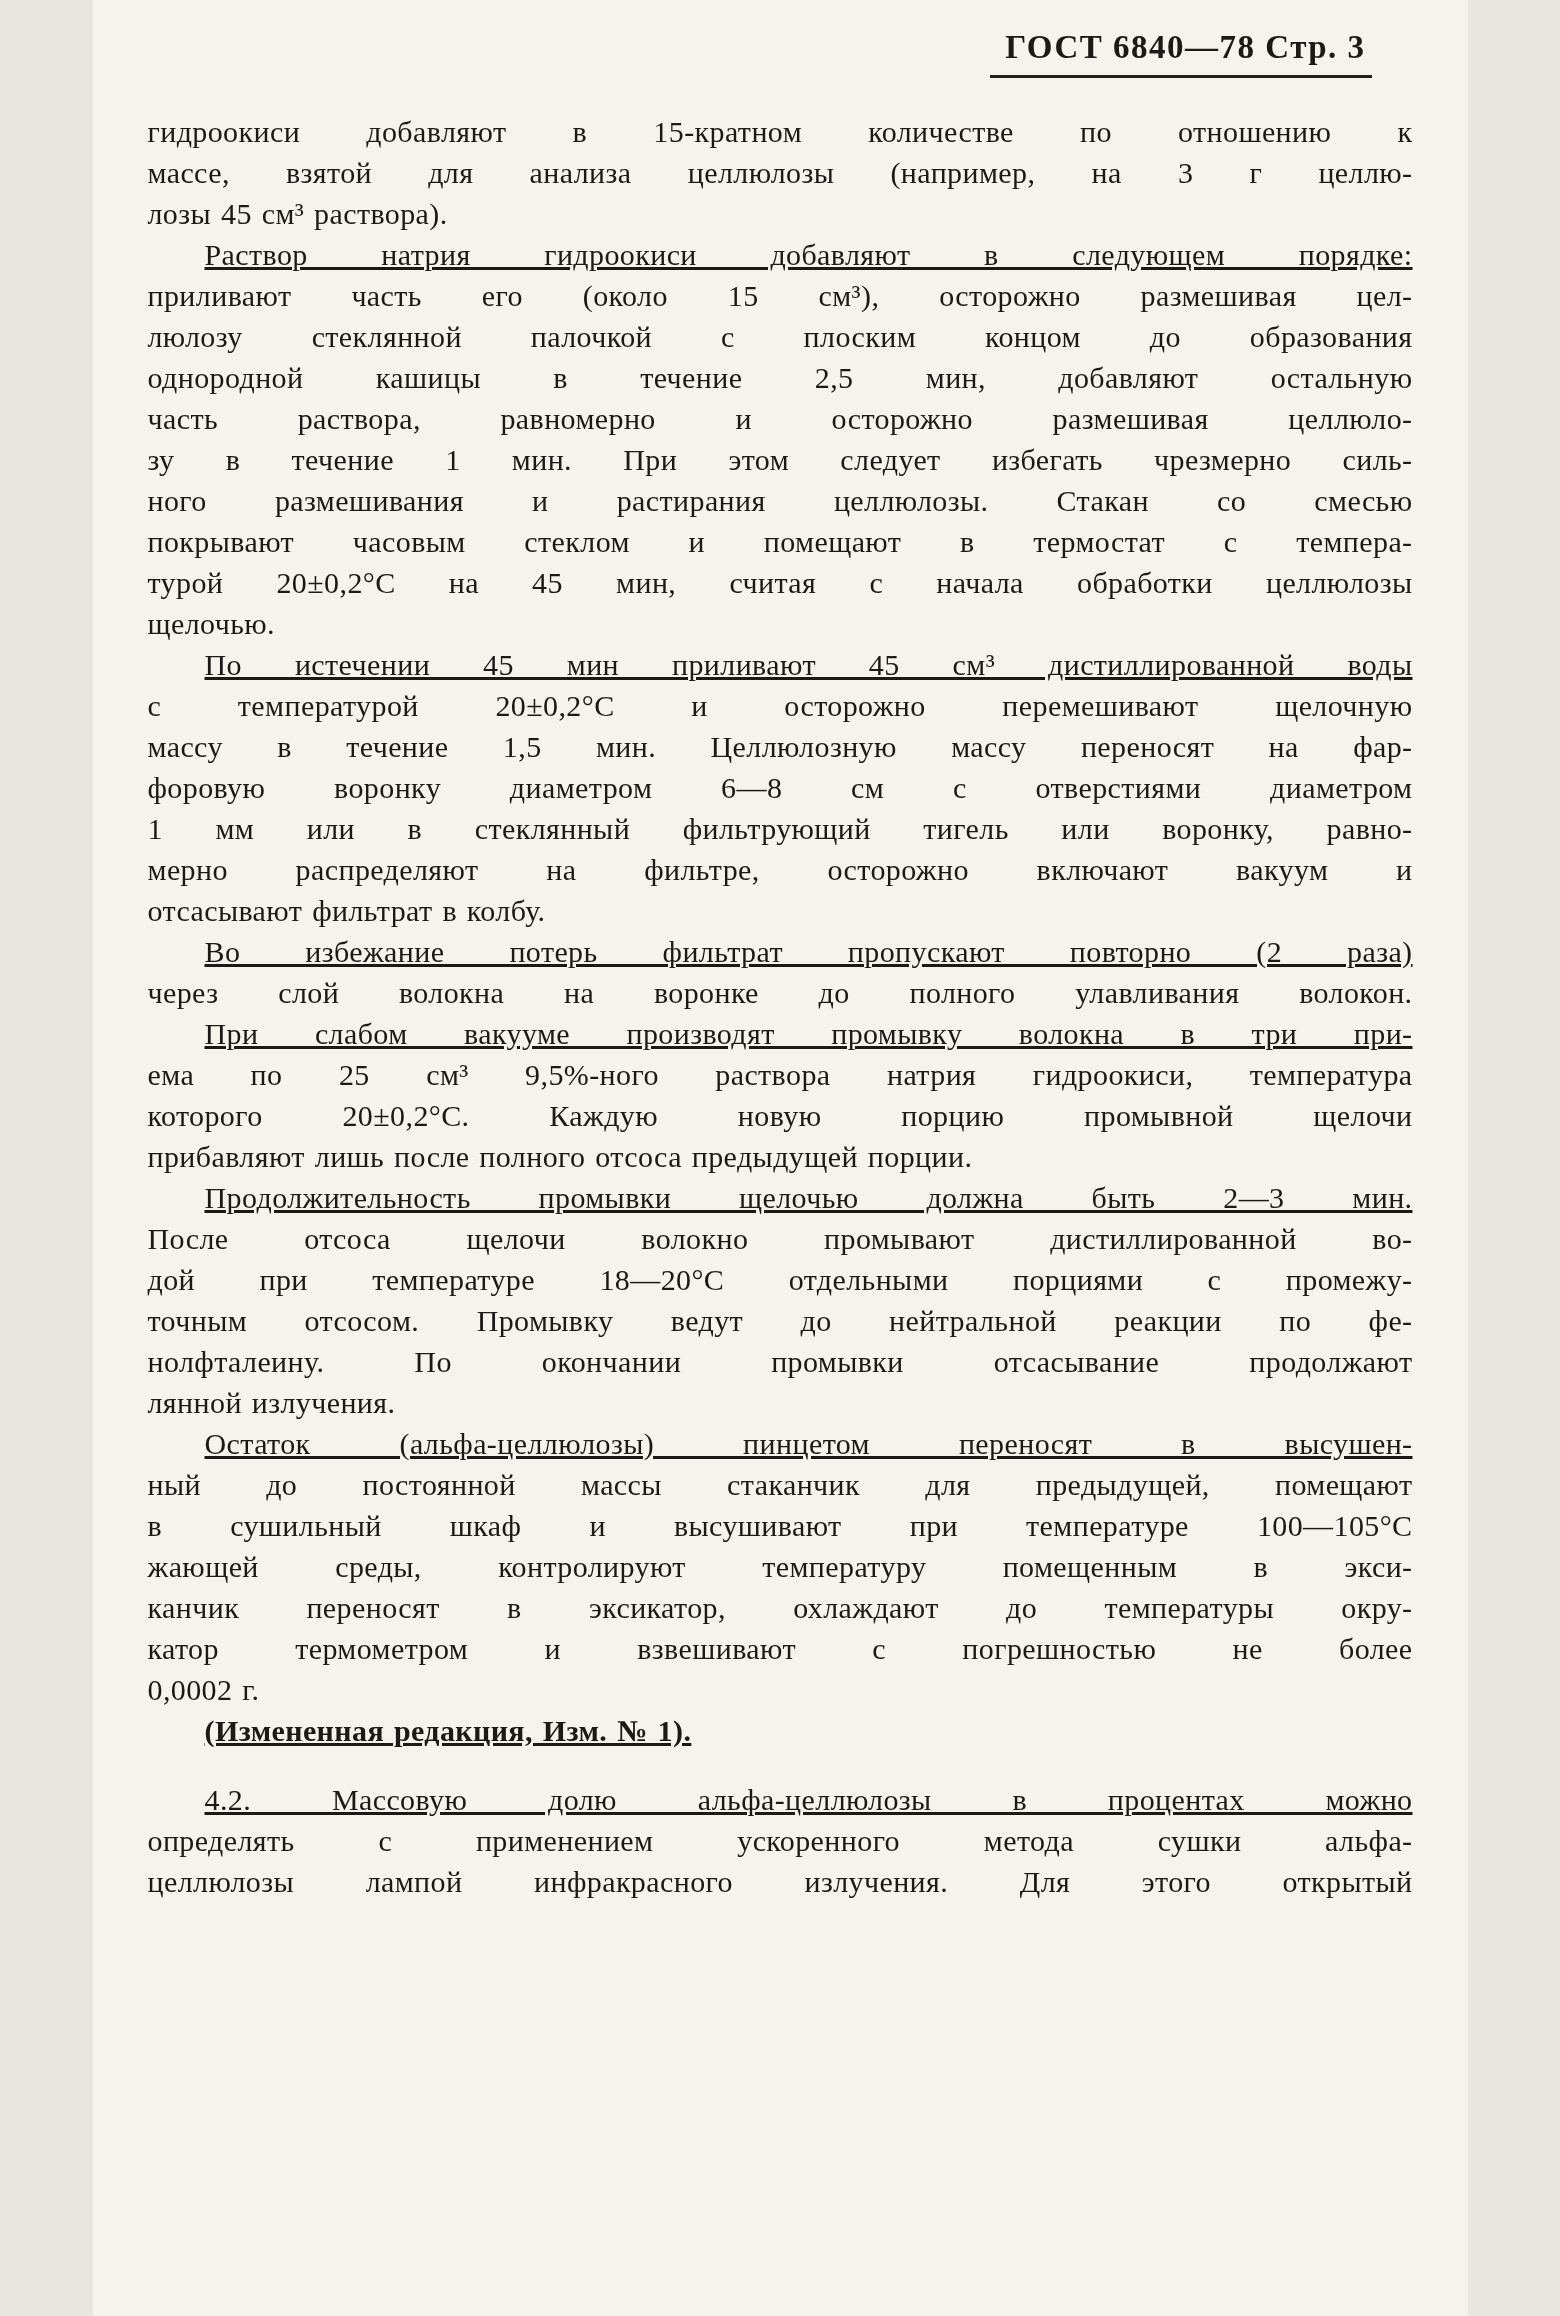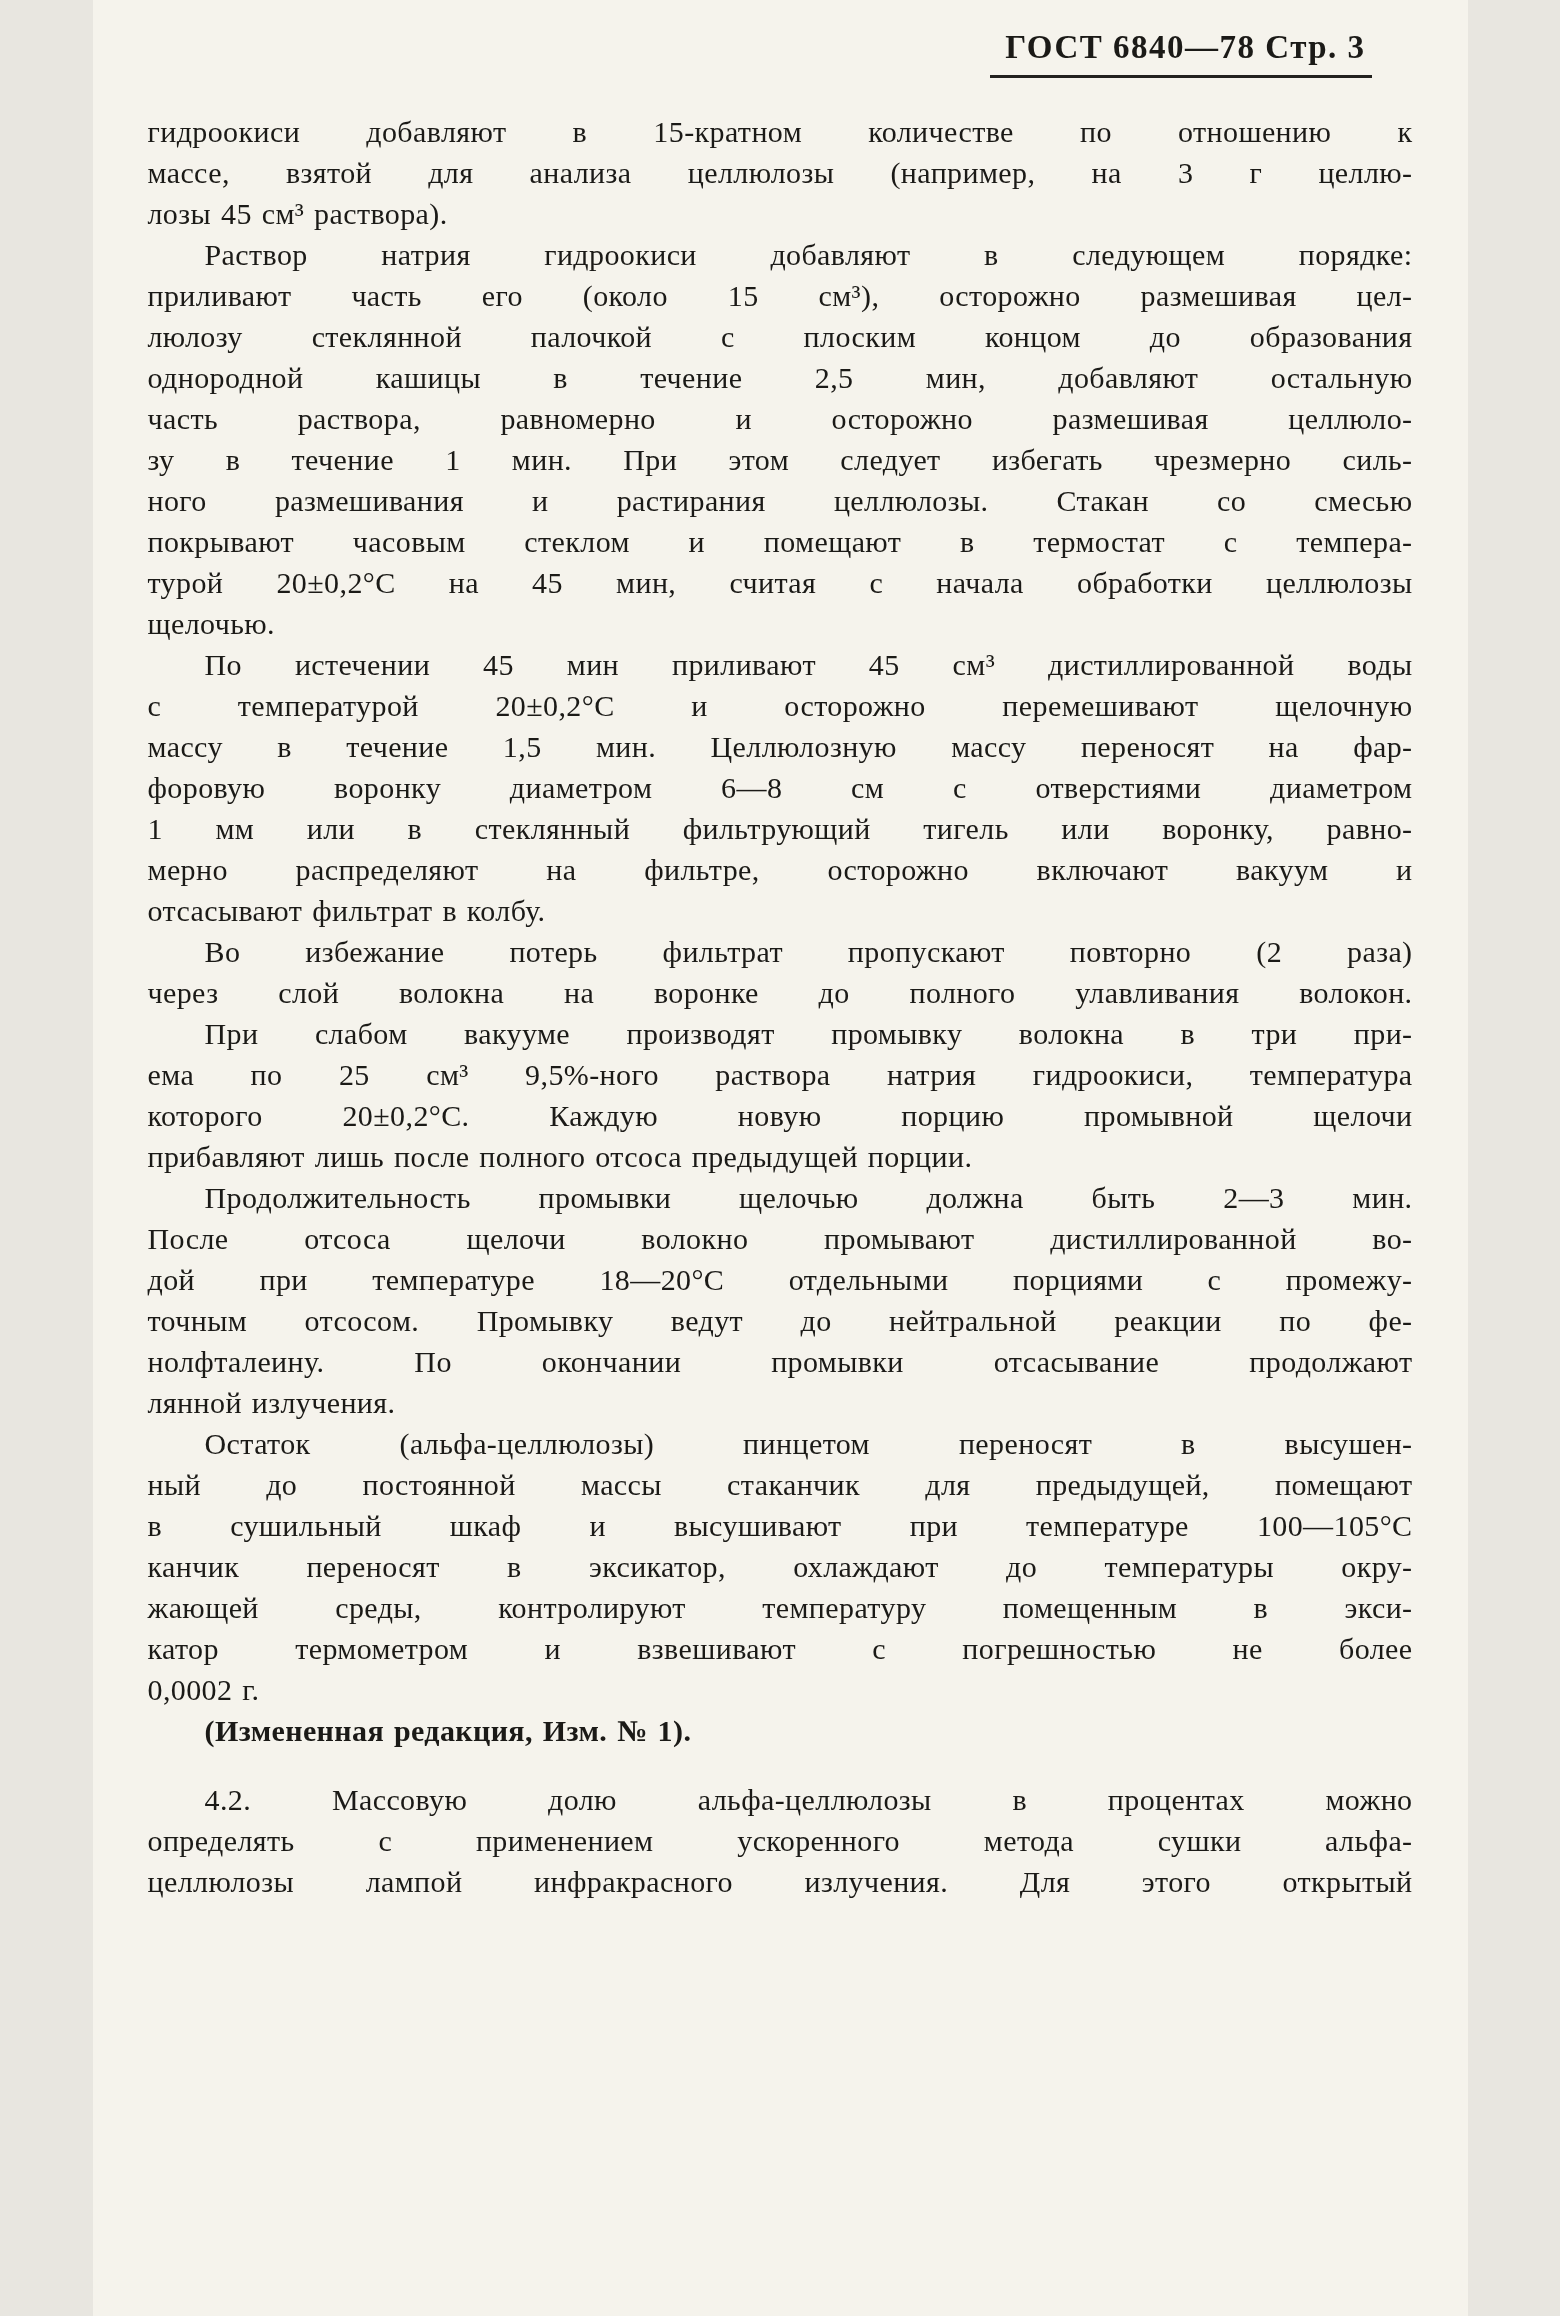--- a/index.html
+++ b/index.html
@@ -40,21 +40,21 @@
     letter-spacing: 0.4px;
     word-spacing: 2px;
   }
   .para { margin: 0; }
   .line {
     display: block;
     text-align: justify;
     text-align-last: justify;
   }
   .line.end { text-align-last: left; }
-  .line.first { text-indent: 57px; }
+  .line.first { text-indent: 57px; text-decoration: underline; }
   .para.note { font-weight: bold; }
   .para.sec42 { margin-top: 28px; }
 </style>
 </head>
 <body>
 
 <div class="page">
 
   <div class="header-row">
     <span class="header-text">ГОСТ 6840—78 Стр. 3</span>
@@ -109,22 +109,22 @@
       <span class="line">дой при температуре 18—20°С отдельными порциями с промежу-</span>
       <span class="line">точным отсосом. Промывку ведут до нейтральной реакции по фе-</span>
       <span class="line">нолфталеину. По окончании промывки отсасывание продолжают</span>
       <span class="line end">лянной излучения.</span>
     </p>
 
     <p class="para">
       <span class="line first">Остаток (альфа-целлюлозы) пинцетом переносят в высушен-</span>
       <span class="line">ный до постоянной массы стаканчик для предыдущей, помещают</span>
       <span class="line">в сушильный шкаф и высушивают при температуре 100—105°С</span>
+      <span class="line">жающей среды, контролируют температуру помещенным в экси-</span>
       <span class="line">канчик переносят в эксикатор, охлаждают до температуры окру-</span>
-      <span class="line">жающей среды, контролируют температуру помещенным в экси-</span>
       <span class="line">катор термометром и взвешивают с погрешностью не более</span>
       <span class="line end">0,0002 г.</span>
     </p>
 
     <p class="para note">
       <span class="line first end">(Измененная редакция, Изм. № 1).</span>
     </p>
 
     <p class="para sec42">
       <span class="line first">4.2. Массовую долю альфа-целлюлозы в процентах можно</span>

